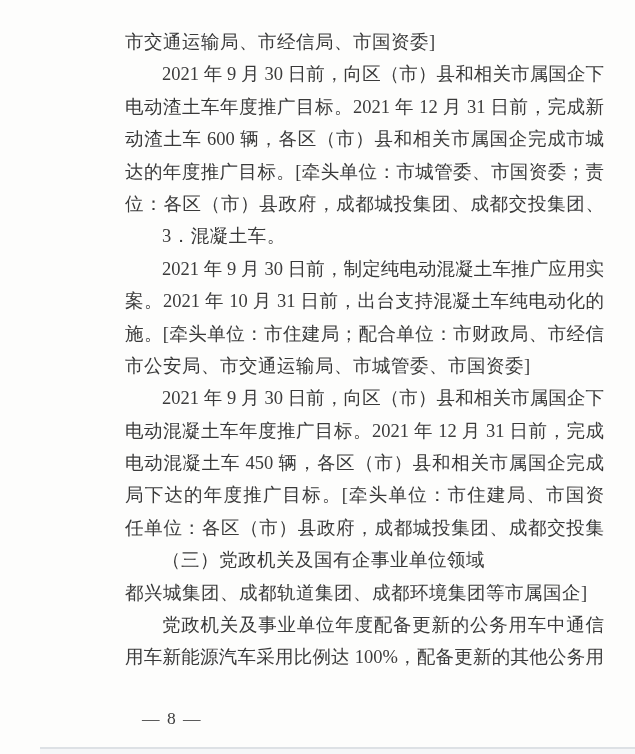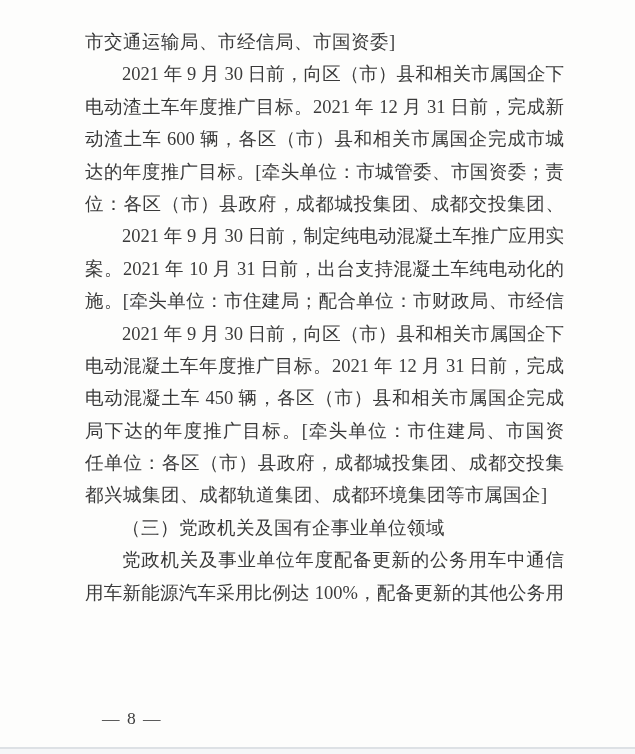--- a/index.html
+++ b/index.html
@@ -4,21 +4,21 @@
 <style>
   html, body { margin: 0; padding: 0; }
   body {
     width: 635px; height: 754px;
     background: #fdfdfc;
     font-family: "Liberation Serif", "DejaVu Serif", serif;
     color: #3a3a3a;
     position: relative;
     overflow: hidden;
   }
-  .page { position: absolute; inset: 0; }
+  .page { position: absolute; inset: 0; margin-left: 40px; }
   .text-block {
     position: absolute;
     left: 85px; top: 26px;
     width: 479px;
   }
   .line {
     height: 32.4px;
     line-height: 32.4px;
     font-size: 18.5px;
     letter-spacing: 0.5px;
@@ -58,30 +58,32 @@
 <body>
 
 <div class="page">
   <div class="text-block">
     <div class="line">市交通运输局、市经信局、市国资委]</div>
     <div class="line indent full">2021 年 9 月 30 日前，向区（市）县和相关市属国企下达纯</div>
     <div class="line full">电动渣土车年度推广目标。2021 年 12 月 31 日前，完成新增纯电</div>
     <div class="line full">动渣土车 600 辆，各区（市）县和相关市属国企完成市城管委下</div>
     <div class="line full">达的年度推广目标。[牵头单位：市城管委、市国资委；责任单</div>
     <div class="line full">位：各区（市）县政府，成都城投集团、成都交投集团、成都兴</div>
+    <div class="line indent">3．混凝土车。</div>
     <div class="line indent full">2021 年 9 月 30 日前，制定纯电动混凝土车推广应用实施方</div>
     <div class="line full">案。2021 年 10 月 31 日前，出台支持混凝土车纯电动化的政策措</div>
     <div class="line full">施。[牵头单位：市住建局；配合单位：市财政局、市经信局、</div>
+    <div class="line">市公安局、市交通运输局、市城管委、市国资委]</div>
     <div class="line indent full">2021 年 9 月 30 日前，向区（市）县和相关市属国企下达纯</div>
     <div class="line full">电动混凝土车年度推广目标。2021 年 12 月 31 日前，完成新增纯</div>
     <div class="line full">电动混凝土车 450 辆，各区（市）县和相关市属国企完成市住建</div>
     <div class="line full">局下达的年度推广目标。[牵头单位：市住建局、市国资委；责</div>
     <div class="line full">任单位：各区（市）县政府，成都城投集团、成都交投集团、成</div>
+    <div class="line indent">（三）党政机关及国有企事业单位领域</div>
     <div class="line">都兴城集团、成都轨道集团、成都环境集团等市属国企]</div>
-    <div class="line indent">（三）党政机关及国有企事业单位领域</div>
     <div class="line indent full">党政机关及事业单位年度配备更新的公务用车中通信机要</div>
     <div class="line full">用车新能源汽车采用比例达 100%，配备更新的其他公务用车通</div>
   </div>
 
   <div class="footer">— 8 —</div>
 
   <div class="scan-edge-line"></div>
   <div class="scan-margin-bottom"></div>
 </div>
 

